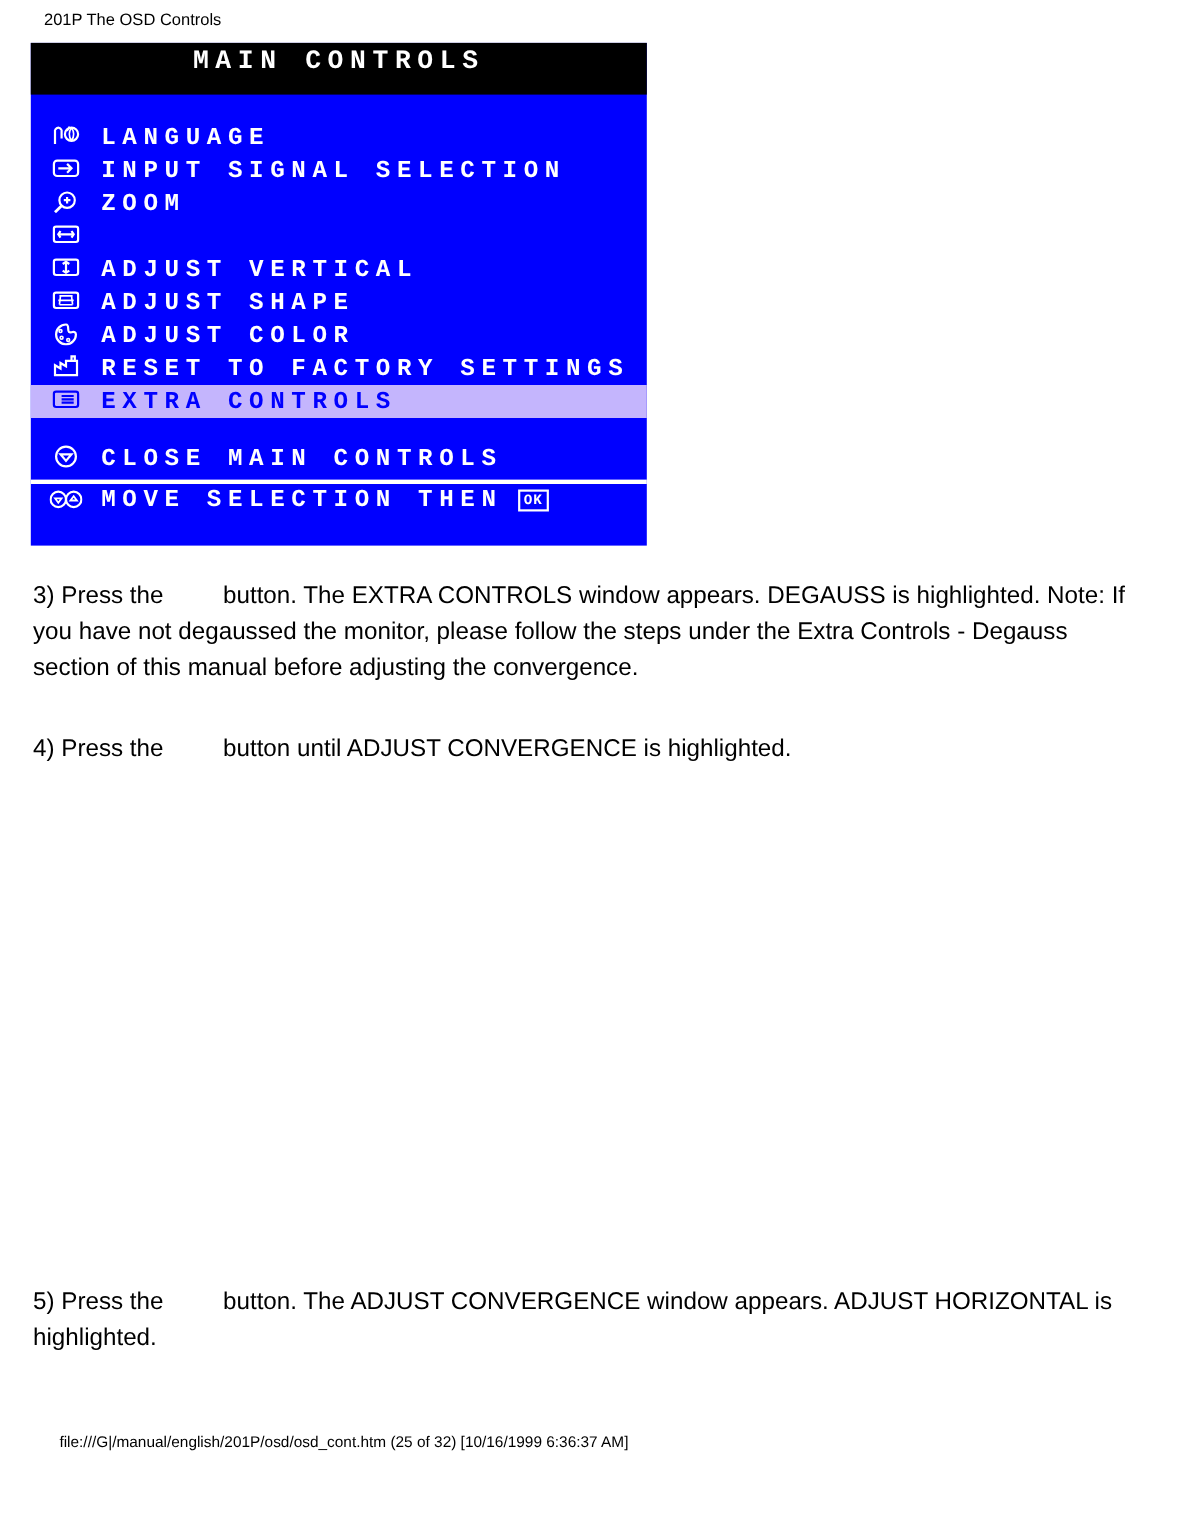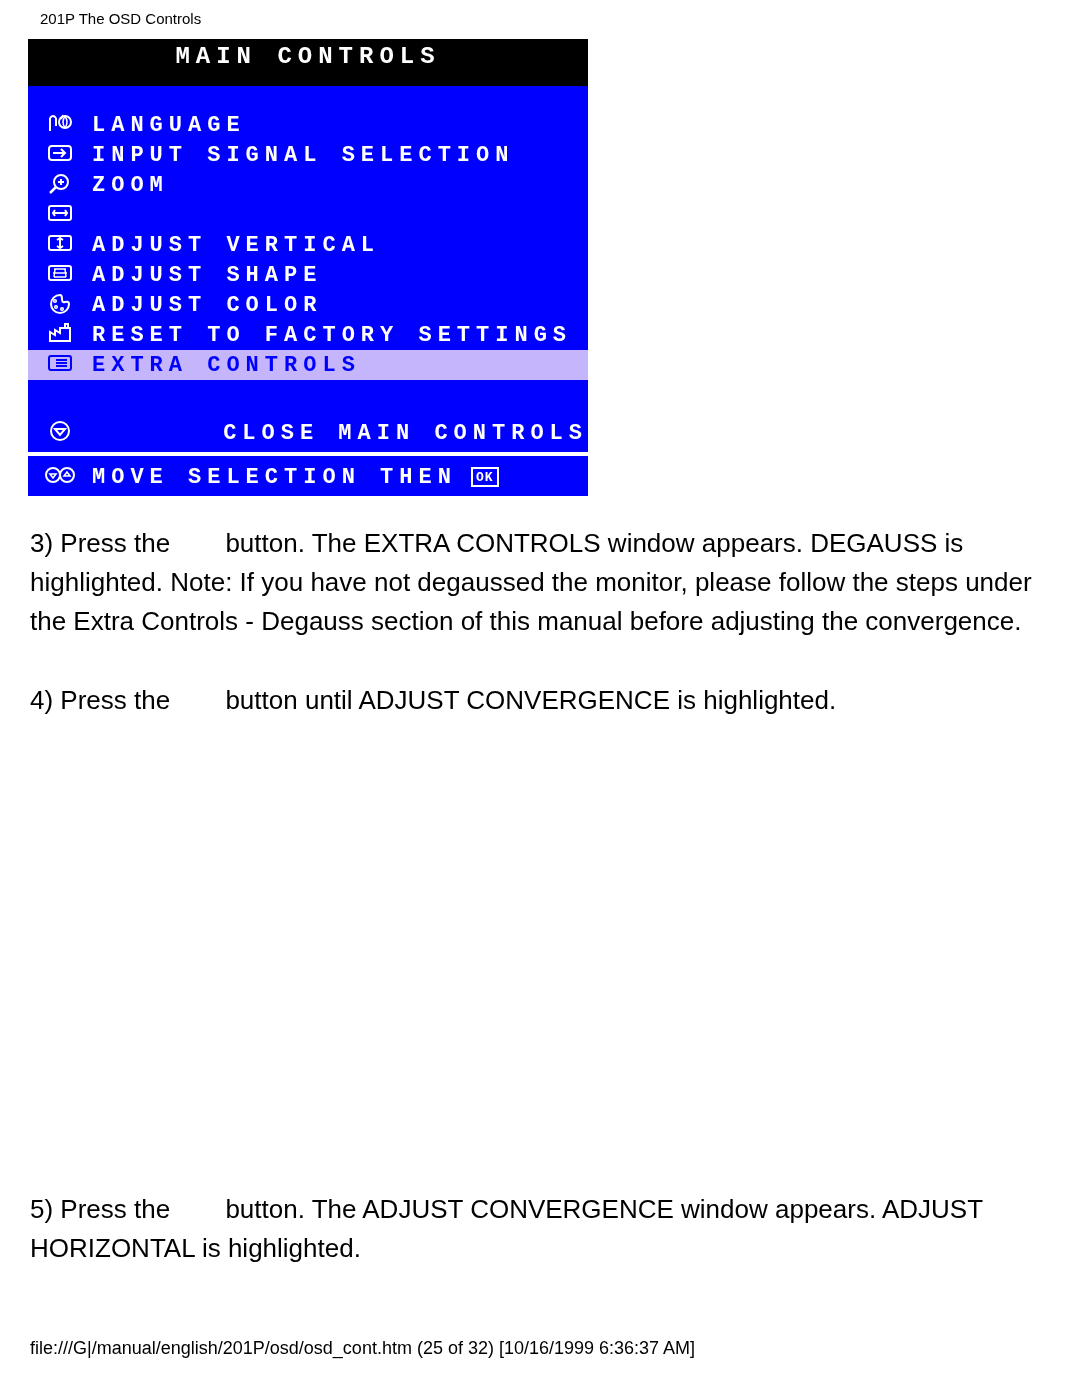--- a/index.html
+++ b/index.html
@@ -29,21 +29,21 @@
     padding: 4px 0 16px 0;
   }
 
   .osd-body { padding: 24px 0 4px 0; }
 
   .osd-row {
     display: flex;
     align-items: center;
     height: 30px;
   }
-  .osd-row.extra-sep { margin-top: 38px; justify-content: space-between; }
+  .osd-row.extra-sep { margin-top: 22px; }
 
   .icon-cell {
     width: 64px;
     display: flex;
     justify-content: center;
     align-items: center;
   }
   .icon { display: inline-block; }
 
   .label-cell {
@@ -61,54 +61,55 @@
   .osd-row.highlighted .label-cell { color: #0000ff; }
   .osd-row.highlighted .icon svg { stroke: #0000ff; }
 
   .osd-divider {
     height: 4px;
     background: #fff;
   }
 
   .osd-hint {
     display: flex;
-    align-items: center;
-    height: 40px;
+    align-items: flex-start;
+    height: 56px;
     padding-top: 2px;
   }
   .osd-hint .icon-cell { width: 64px; }
   .osd-hint .label-cell { color: #fff; display: flex; align-items: center; gap: 14px; }
 
   .ok-badge {
     display: inline-flex;
     align-items: center;
     justify-content: center;
     width: 28px; height: 20px;
     border: 2px solid #fff;
     font-family: "Courier New", monospace;
     font-weight: bold;
     font-size: 13px;
     letter-spacing: 1px;
     color: #fff;
   }
 
   .body-text {
-    font-size: 26px;
+    font-size: 22px;
     line-height: 1.5;
     padding: 0 36px 0 30px;
   }
   .p3 { margin-top: 28px; }
   .p4 { margin-top: 40px; }
   .p5 { margin-top: 470px; }
 
   .before-button { margin-right: 48px; }
 
   .footer {
-    font-size: 18px;
+    font-size: 14px;
     padding: 70px 0 0 30px;
+    margin-left: 24px;
   }
 </style>
 </head>
 <body>
 
 <svg width="0" height="0" style="position:absolute">
   <defs>
     <g id="ic-language">
       <path d="M3 19 L3 6 M3 6 Q6 2 9 6 M9 6 L9 14" stroke-width="2"></path>
       <circle cx="18" cy="10" r="6" stroke-width="2"></circle>

